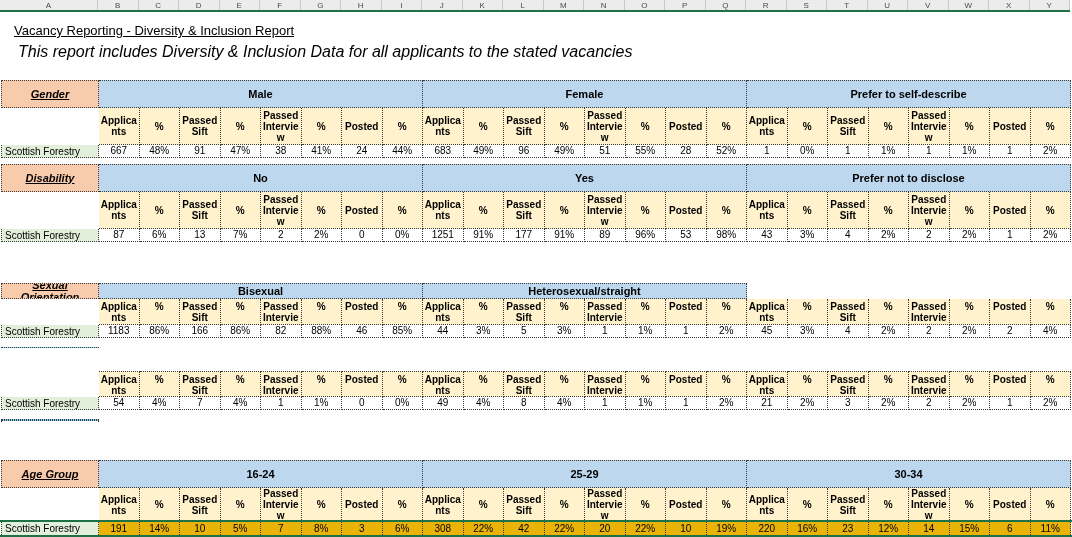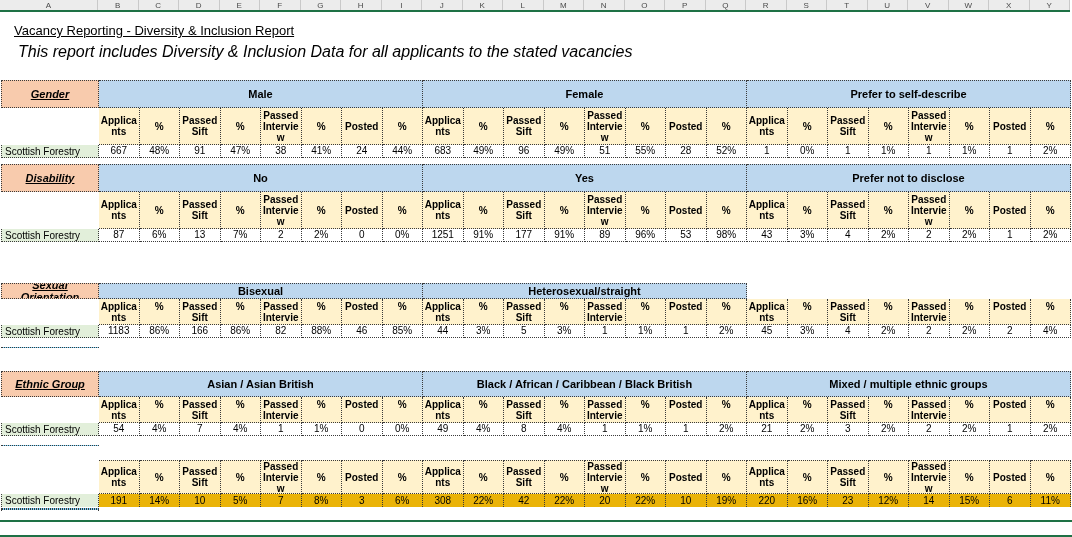--- a/index.html
+++ b/index.html
@@ -255,26 +255,20 @@
           <div class="cell value-cell">3%</div>
           <div class="cell value-cell">4</div>
           <div class="cell value-cell">2%</div>
           <div class="cell value-cell">2</div>
           <div class="cell value-cell">2%</div>
           <div class="cell value-cell">2</div>
           <div class="cell value-cell">4%</div>
         </div>
       </div>
       <div class="xtable compact" style="top: 371px;">
-        <div class="xrow cat-row" style="height: 26px;">
-          <div class="cell label-cell category-cell">Ethnic Group</div>
-          <div class="cell group-cell">Asian / Asian British</div>
-          <div class="cell group-cell">Black / African / Caribbean / Black British</div>
-          <div class="cell group-cell">Mixed / multiple ethnic groups</div>
-        </div>
         <div class="xrow hdr-row" style="height: 26px;">
           <div class="cell label-cell vacref-cell">Vacancy Ref</div>
           <div class="cell metric-cell">Applicants</div>
           <div class="cell metric-cell">%</div>
           <div class="cell metric-cell">Passed Sift</div>
           <div class="cell metric-cell">%</div>
           <div class="cell metric-cell">Passed Interview</div>
           <div class="cell metric-cell">%</div>
           <div class="cell metric-cell">Posted</div>
           <div class="cell metric-cell">%</div>
@@ -317,20 +311,26 @@
           <div class="cell value-cell">2%</div>
           <div class="cell value-cell">3</div>
           <div class="cell value-cell">2%</div>
           <div class="cell value-cell">2</div>
           <div class="cell value-cell">2%</div>
           <div class="cell value-cell">1</div>
           <div class="cell value-cell">2%</div>
         </div>
       </div>
       <div class="xtable selected" style="top: 460px;">
+        <div class="xrow cat-row" style="height: 28px;">
+          <div class="cell label-cell category-cell">Age Group</div>
+          <div class="cell group-cell">16-24</div>
+          <div class="cell group-cell">25-29</div>
+          <div class="cell group-cell">30-34</div>
+        </div>
         <div class="xrow hdr-row" style="height: 34px;">
           <div class="cell label-cell vacref-cell">Vacancy Ref</div>
           <div class="cell metric-cell">Applicants</div>
           <div class="cell metric-cell">%</div>
           <div class="cell metric-cell">Passed Sift</div>
           <div class="cell metric-cell">%</div>
           <div class="cell metric-cell">Passed Interview</div>
           <div class="cell metric-cell">%</div>
           <div class="cell metric-cell">Posted</div>
           <div class="cell metric-cell">%</div>

